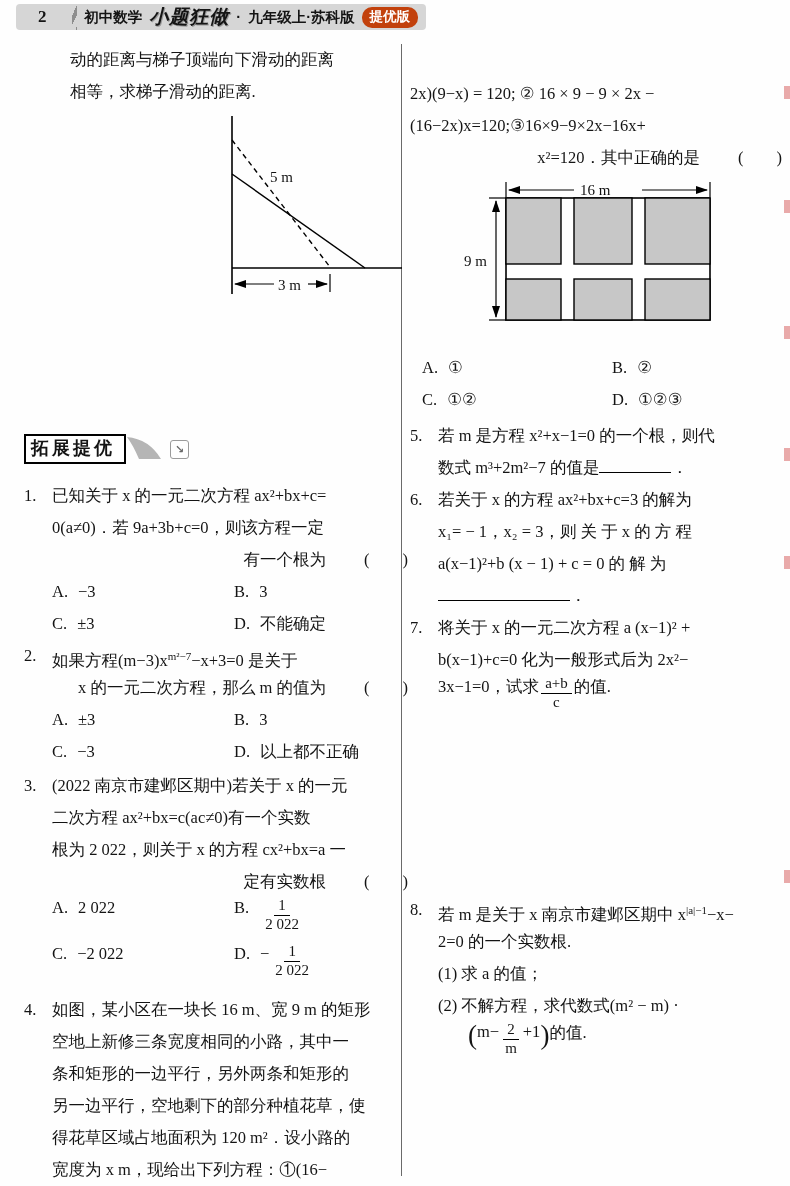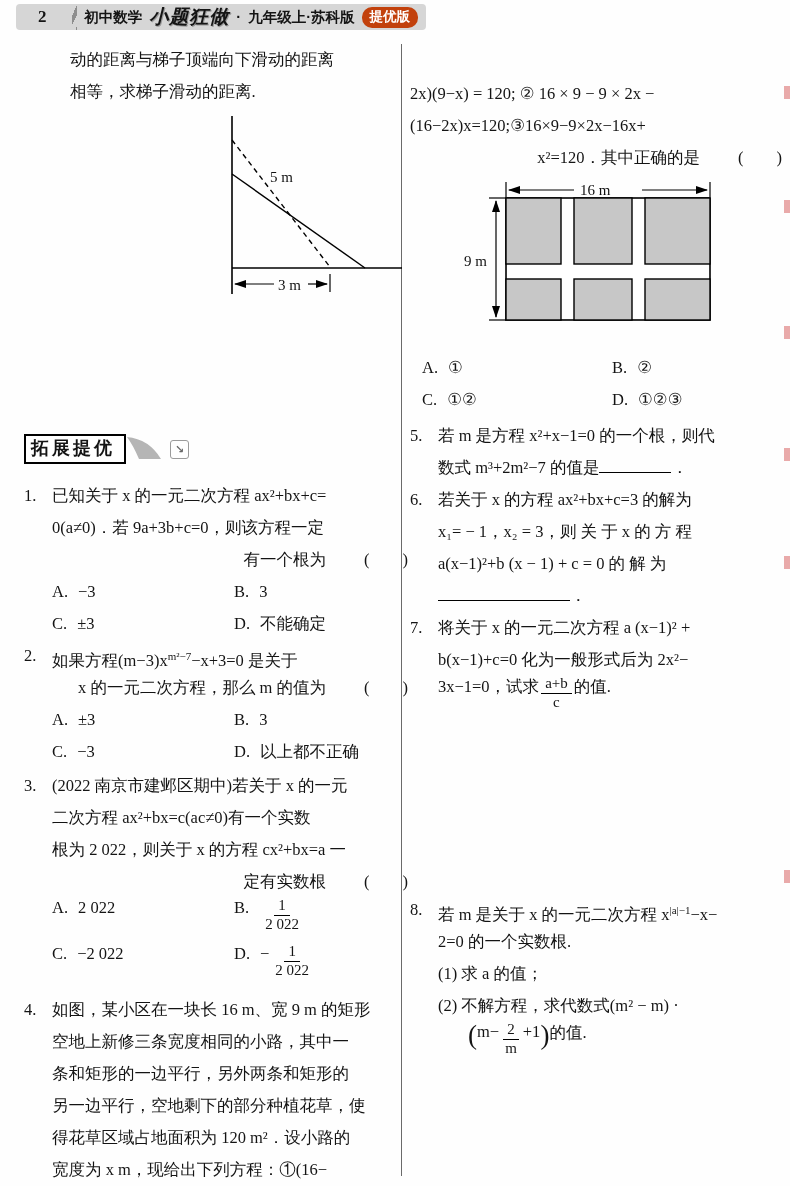--- a/index.html
+++ b/index.html
@@ -270,21 +270,21 @@
             </span>
           <span>的值.</span>
         </div>
       </div>
     </div>
 
     <div class="q" style="margin-top:172px">
       <span class="qnum">8.</span>
       <div class="qbody">
         <div class="ln">
-          <span>若 m 是关于 x 的一元二次方程 x</span><sup class="expo">|a|−1</sup><span>−x−</span>
+          <span>若 m 是关于 x 南京市建邺区期中 x</span><sup class="expo">|a|−1</sup><span>−x−</span>
         </div>
         <div class="ln">2=0 的一个实数根.</div>
         <div class="ln">(1) 求 a 的值；</div>
         <div class="ln">(2) 不解方程，求代数式(m² − m) ·</div>
         <div class="ln tall indent">
           <span class="bigparen">(</span>
             <span>m−</span>
             <span class="frac">
               <span class="fnum">2</span>
               <span class="fden">m</span>

